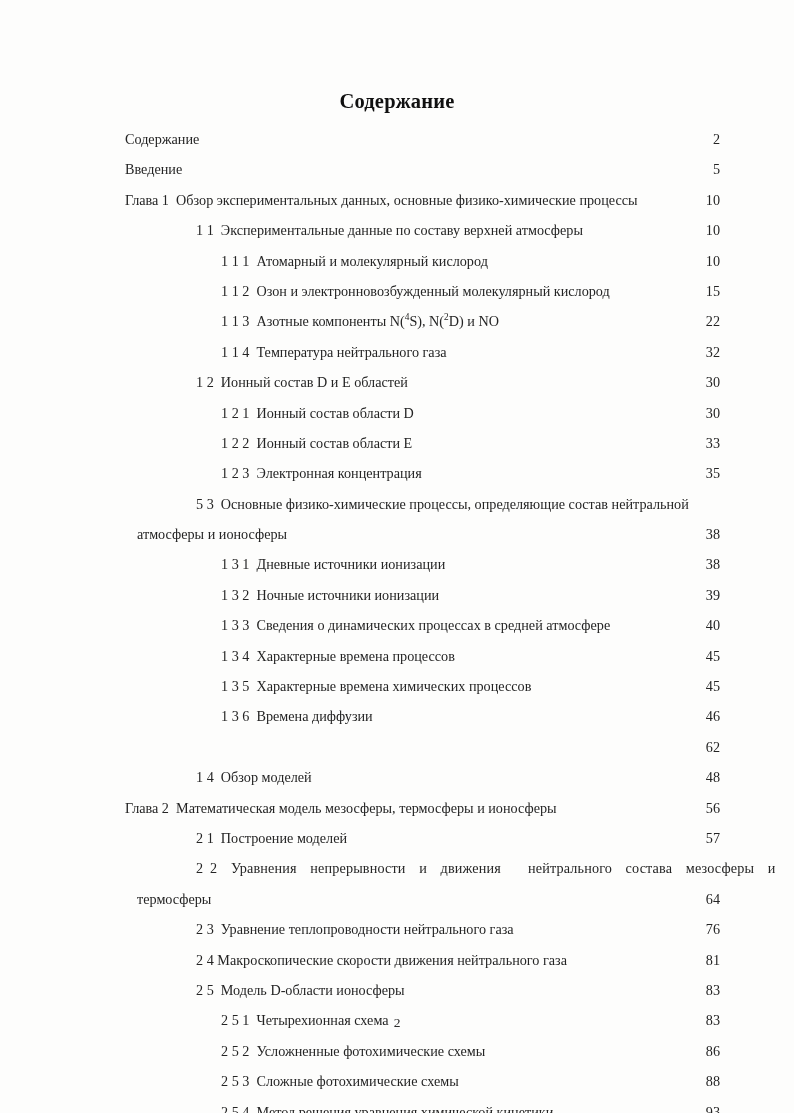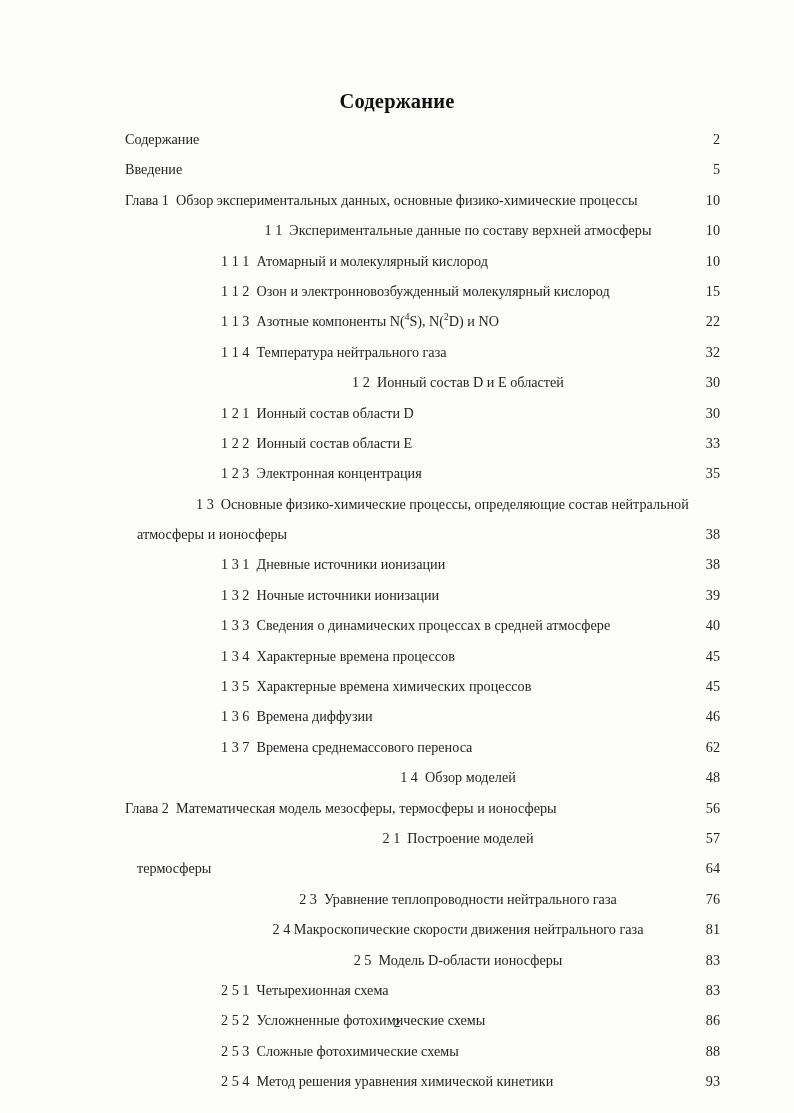--- a/index.html
+++ b/index.html
@@ -60,21 +60,21 @@
     position: absolute;
     right: 0;
     width: 30px;
     text-align: right;
     font-size: 14.2px;
     color: #242424;
   }
 
   
   .lvl-0 { padding-left: 0px; }
-  .lvl-1 { padding-left: 71px; justify-content: center; }
+  .lvl-1 { padding-left: 71px; }
   .lvl-2 { padding-left: 96px; }
 
   
   .toc-row.wrap {
     display: block;
     height: auto;
   }
   .toc-row.wrap .line-1 {
     display: block;
     white-space: pre;
@@ -160,21 +160,21 @@
     </div>
     <div class="toc-row lvl-2">
       <span class="entry-text">1 2 2  Ионный состав области Е</span>
       <span class="pageno">33</span>
     </div>
     <div class="toc-row lvl-2">
       <span class="entry-text">1 2 3  Электронная концентрация</span>
       <span class="pageno">35</span>
     </div>
     <div class="toc-row lvl-1 wrap">
-      <span class="line-1">1 3  Основные физико-химические процессы, определяющие состав нейтральной</span>
+      <span class="line-1">5 3  Основные физико-химические процессы, определяющие состав нейтральной</span>
       <span class="line-2"><span class="cont-text">атмосферы и ионосферы</span><span class="pageno">38</span></span>
     </div>
     <div class="toc-row lvl-2">
       <span class="entry-text">1 3 1  Дневные источники ионизации</span>
       <span class="pageno">38</span>
     </div>
     <div class="toc-row lvl-2">
       <span class="entry-text">1 3 2  Ночные источники ионизации</span>
       <span class="pageno">39</span>
     </div>
@@ -188,36 +188,36 @@
     </div>
     <div class="toc-row lvl-2">
       <span class="entry-text">1 3 5  Характерные времена химических процессов</span>
       <span class="pageno">45</span>
     </div>
     <div class="toc-row lvl-2">
       <span class="entry-text">1 3 6  Времена диффузии</span>
       <span class="pageno">46</span>
     </div>
     <div class="toc-row lvl-2">
-      <span class="entry-text">1 3 7  Времена среднемассового переноса</span>
       <span class="pageno">62</span>
     </div>
     <div class="toc-row lvl-1">
       <span class="entry-text">1 4  Обзор моделей</span>
       <span class="pageno">48</span>
     </div>
     <div class="toc-row lvl-0">
       <span class="entry-text">Глава 2  Математическая модель мезосферы, термосферы и ионосферы</span>
       <span class="pageno">56</span>
     </div>
     <div class="toc-row lvl-1">
       <span class="entry-text">2 1  Построение моделей</span>
       <span class="pageno">57</span>
     </div>
     <div class="toc-row lvl-1 wrap justified">
+      <span class="line-1">2 2  Уравнения  непрерывности  и  движения    нейтрального  состава  мезосферы  и</span>
       <span class="line-2"><span class="cont-text">термосферы</span><span class="pageno">64</span></span>
     </div>
     <div class="toc-row lvl-1">
       <span class="entry-text">2 3  Уравнение теплопроводности нейтрального газа</span>
       <span class="pageno">76</span>
     </div>
     <div class="toc-row lvl-1">
       <span class="entry-text">2 4 Макроскопические скорости движения нейтрального газа</span>
       <span class="pageno">81</span>
     </div>

